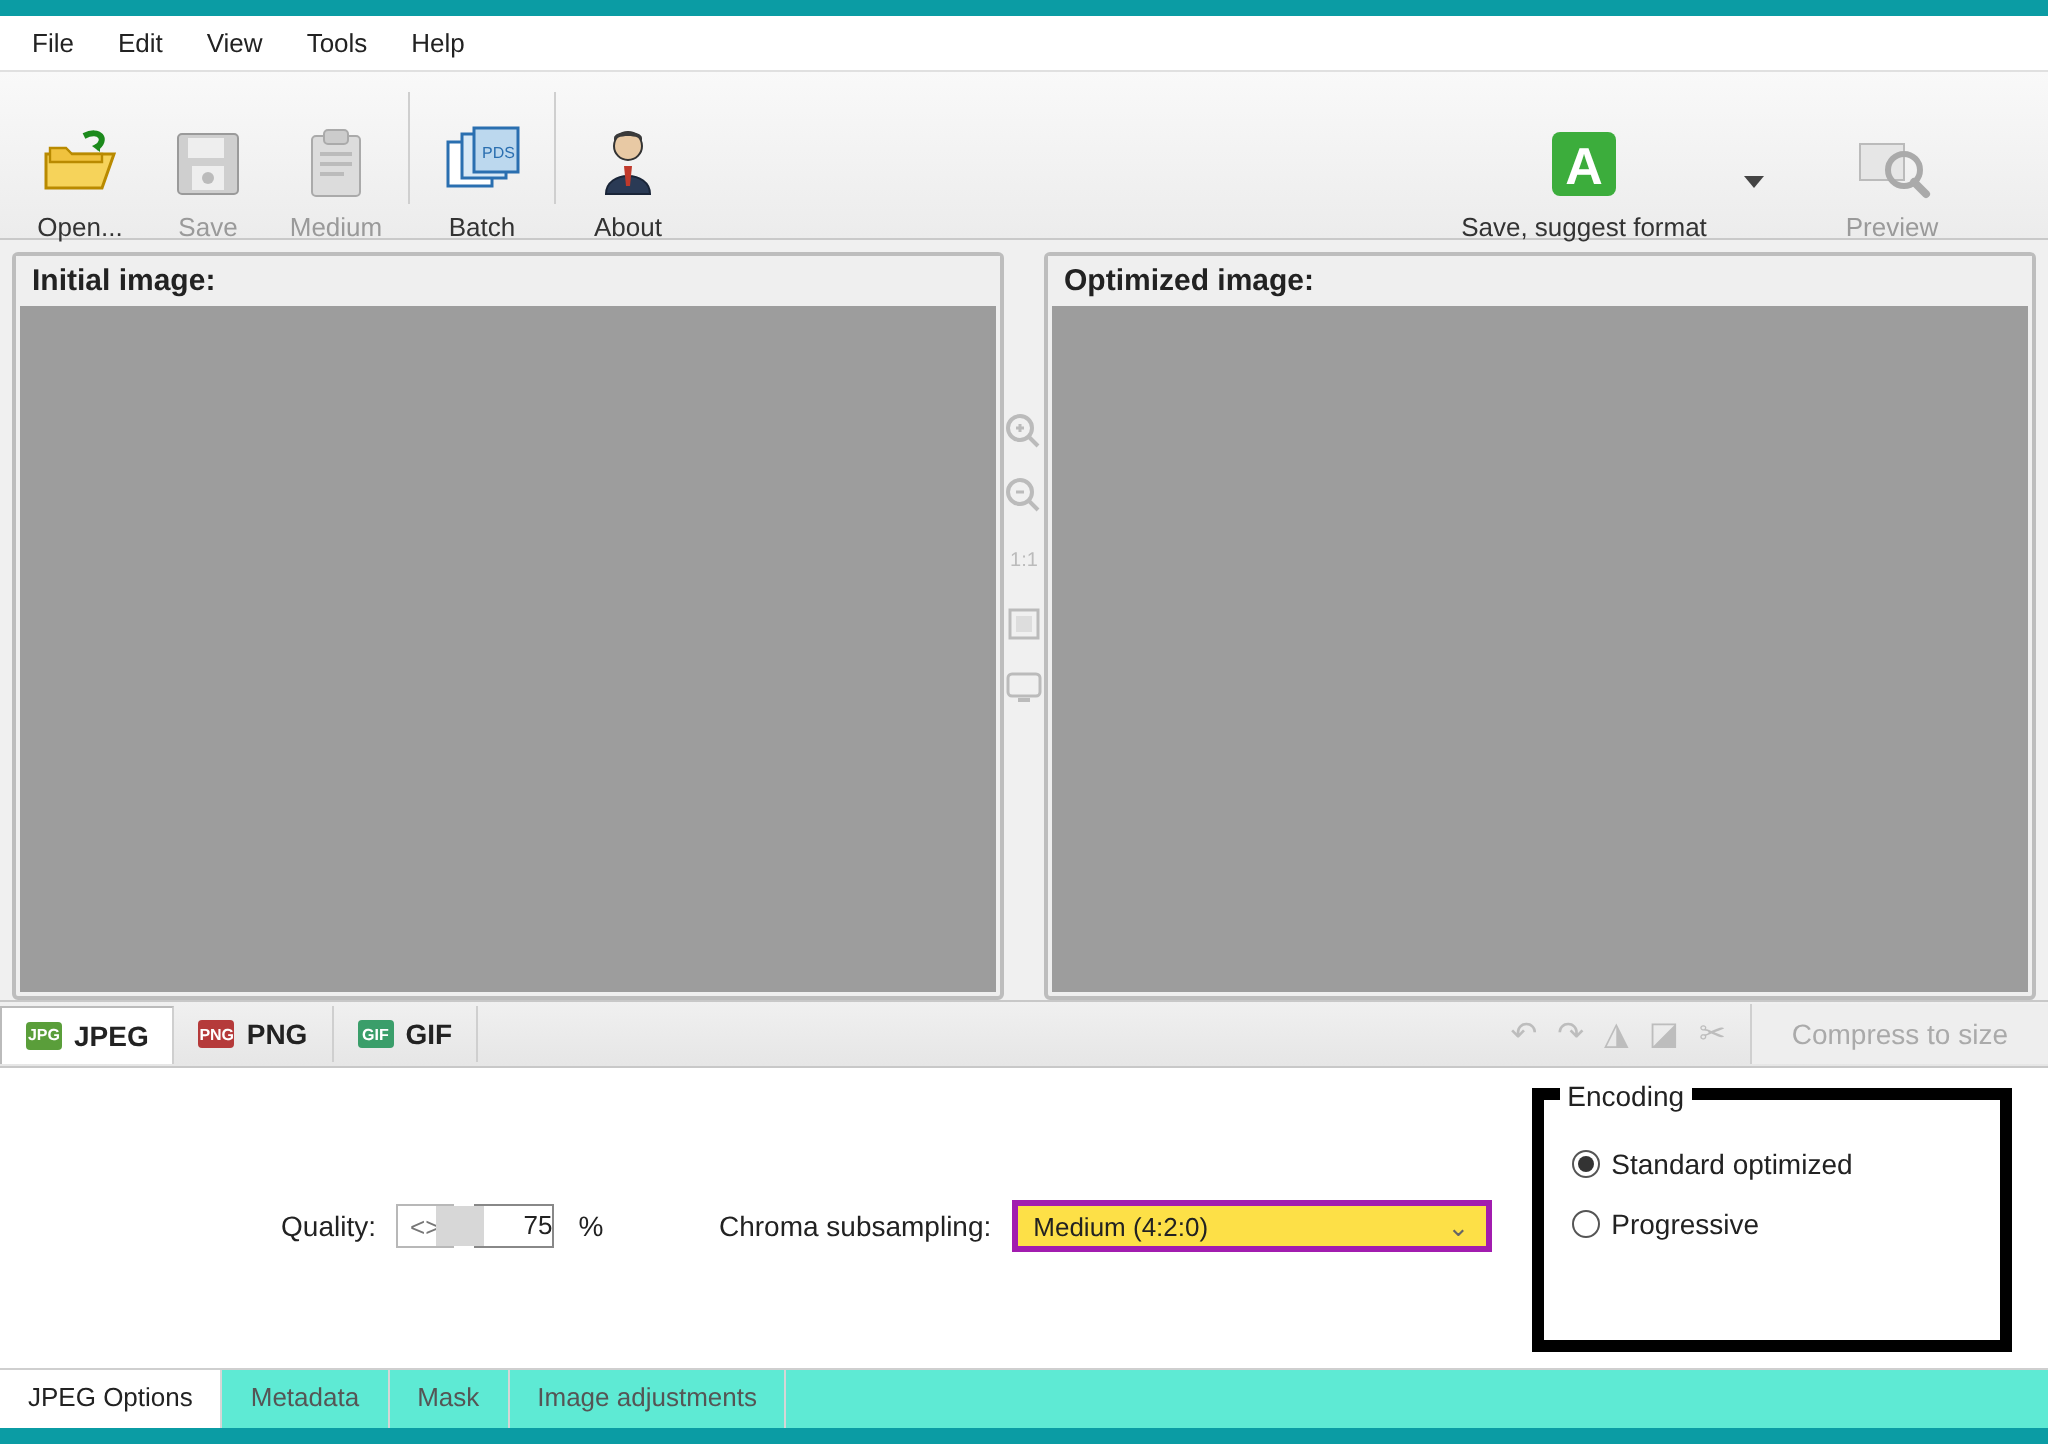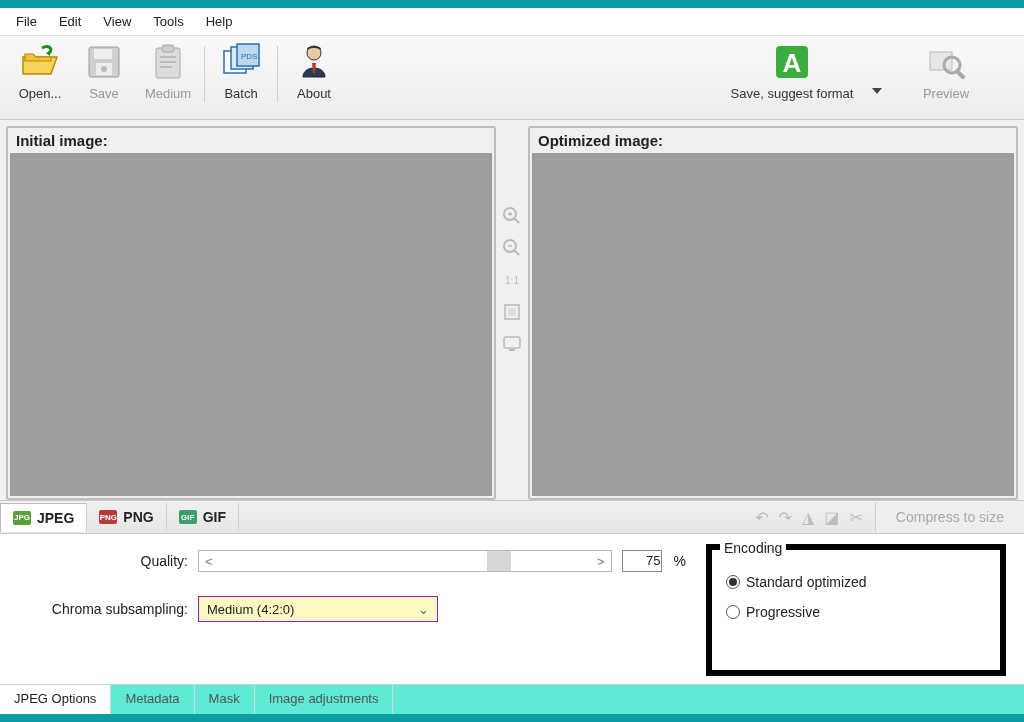--- a/index.html
+++ b/index.html
@@ -40,20 +40,21 @@
   display: flex;
   flex-direction: column;
   align-items: center;
   justify-content: flex-start;
   width: 64px;
   height: 70px;
   gap: 4px;
   font-size: 13px;
   color: #333;
   cursor: default;
+  margin-top: 20px;
 }
 .tb-btn.disabled { color: #9a9a9a; }
 .tb-sep {
   width: 1px;
   height: 56px;
   background: #cfcfcf;
   margin: 4px 4px 0 4px;
 }
 .tb-spacer { flex: 1; }
 .tb-icon { width: 40px; height: 40px; display: flex; align-items: center; justify-content: center; }
@@ -87,21 +88,21 @@
   font-size: 15px;
   padding: 4px 8px;
   background: #efefef;
 }
 .panel-canvas {
   flex: 1;
   background: #9d9d9d;
   margin: 0 2px 2px 2px;
 }
 .panel-midtools {
-  width: 32px;
+  width: 20px;
   display: flex;
   flex-direction: column;
   align-items: center;
   gap: 12px;
   padding-top: 80px;
   color: #bbb;
   font-size: 12px;
 }
 .midtool {
   width: 20px; height: 20px;
@@ -154,21 +155,21 @@
   font-size: 14px;
 }
 
 .options-area {
   background: #fff;
   padding: 16px 18px 8px 18px;
   height: 150px;
   display: flex;
   gap: 20px;
 }
-.opt-left { flex: 1; display: flex; flex-direction: column; gap: 24px;}
+.opt-left { flex: 1; display: flex; flex-direction: row; gap: 24px;}
 .opt-row { display: flex; align-items: center; gap: 10px; }
 .opt-label { width: 170px; text-align: right; font-size: 14px; }
 .slider-track {
   flex: 1;
   height: 22px;
   border: 1px solid #b8b8b8;
   background: #fff;
   position: relative;
   display: flex;
   align-items: center;
@@ -188,22 +189,22 @@
   width: 40px; height: 22px;
   border: 1px solid #888;
   text-align: right;
   font-size: 13px;
   line-height: 20px;
 }
 .percent { font-size: 14px; margin-left: 2px;}
 .combo {
   width: 240px;
   height: 26px;
-  border: 1px solid #a21caf;
-  background: #fef9c3;
+  border: 3px solid #a21caf;
+  background: #fde047;
   display: flex;
   align-items: center;
   justify-content: space-between;
   padding: 0 8px;
   font-size: 13px;
 }
 .combo .chev { color: #666; }
 
 .encoding-box {
   width: 300px;

